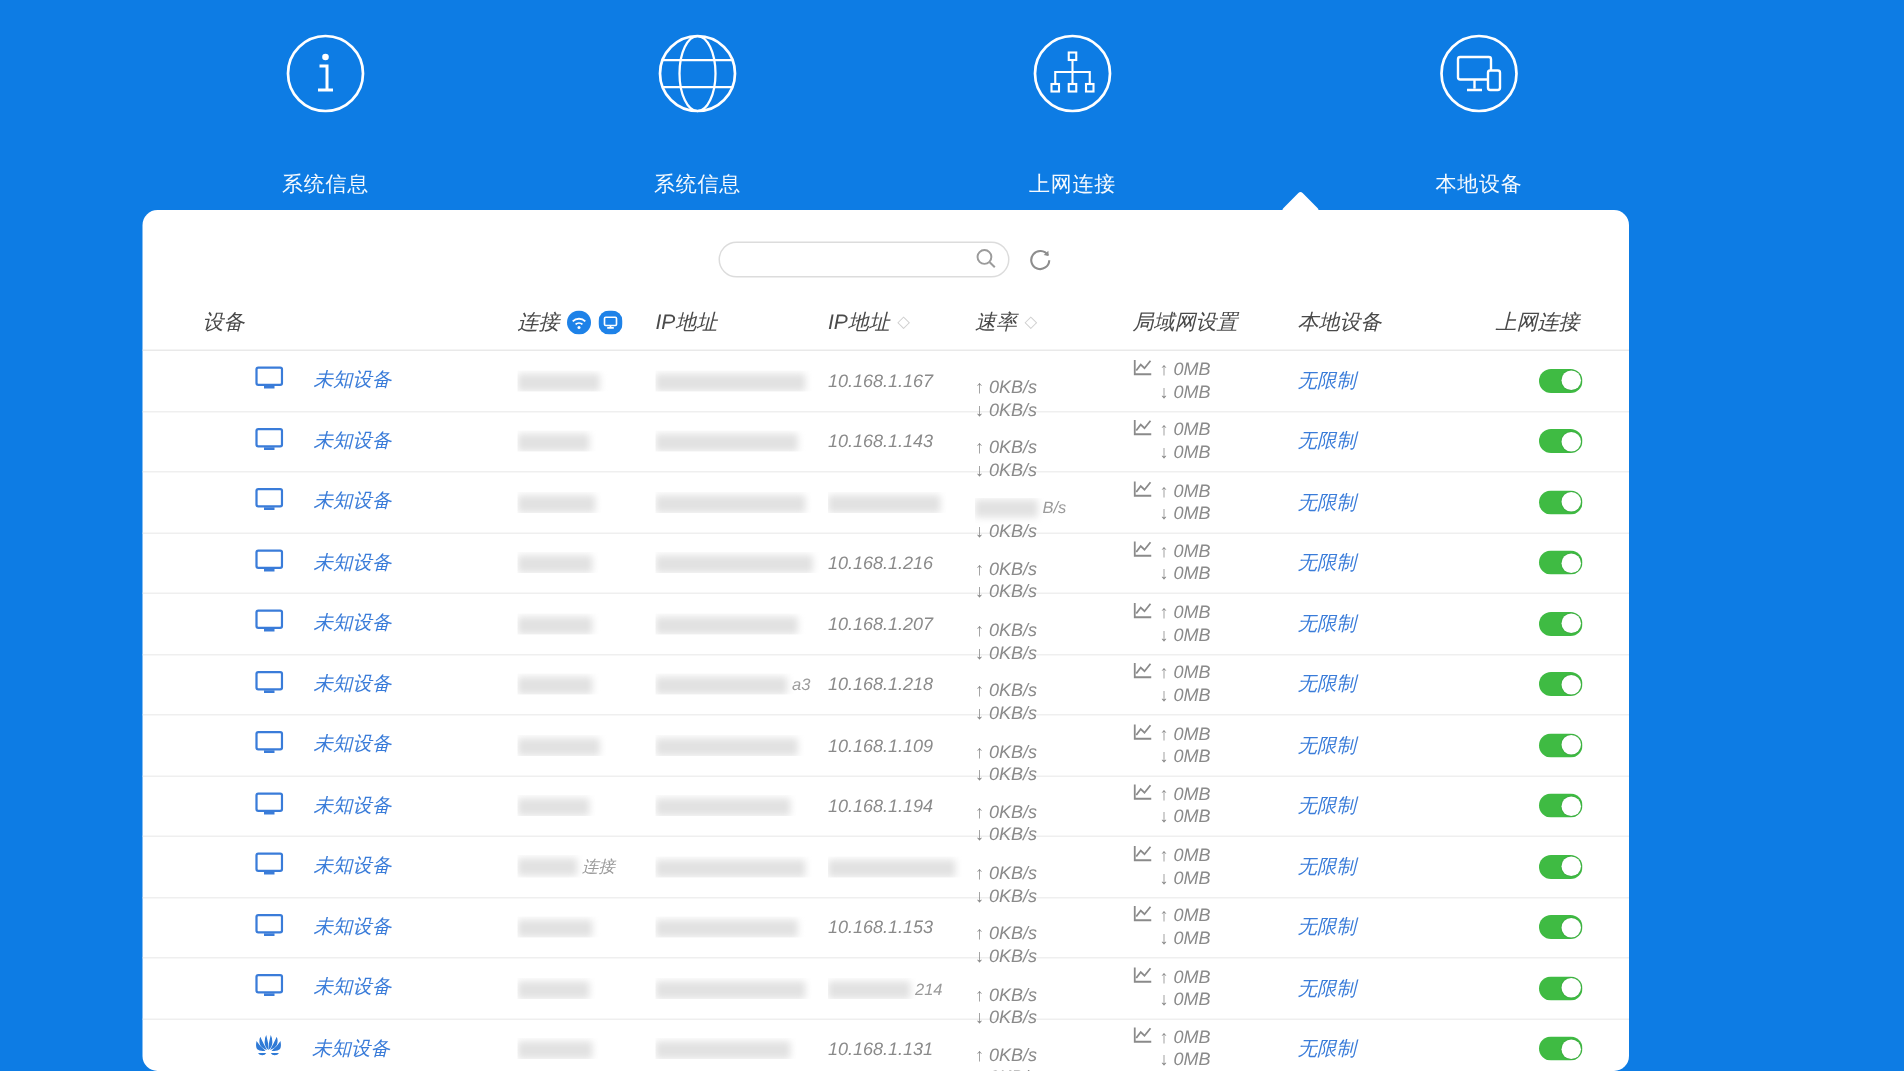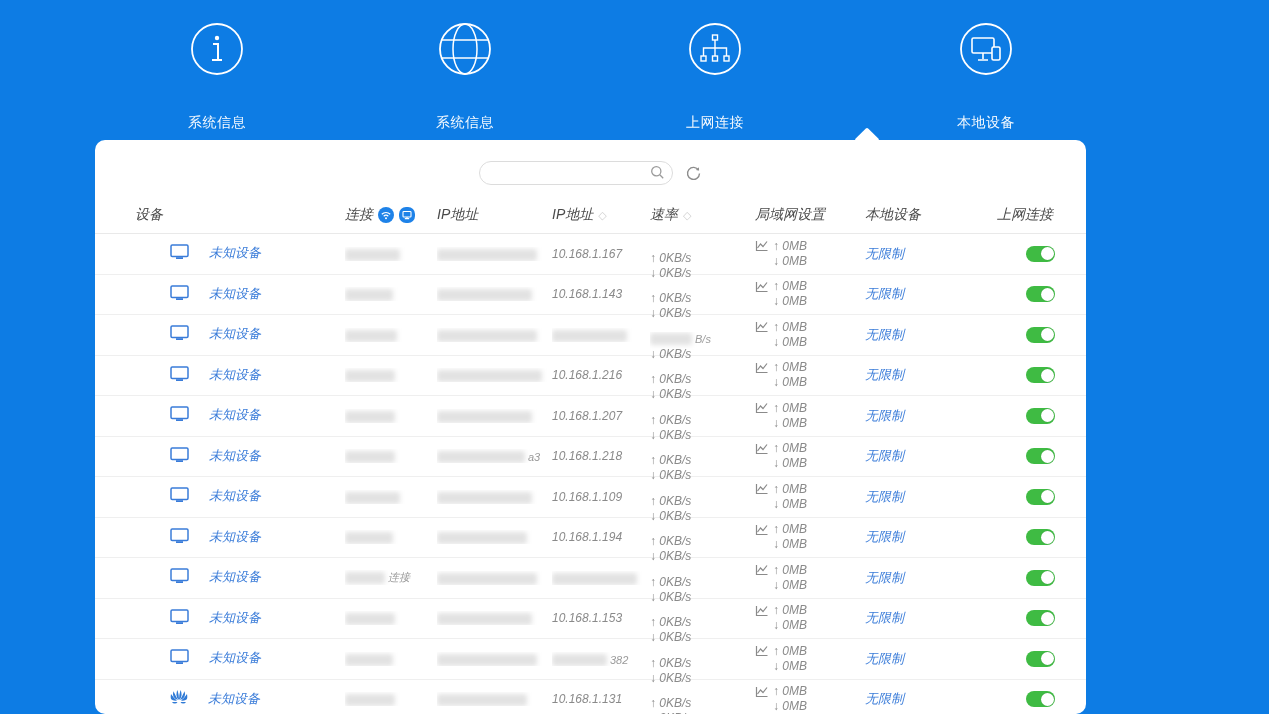--- a/index.html
+++ b/index.html
@@ -27,21 +27,21 @@
   .thead .hcell{display:flex;align-items:center;gap:5px;}
   .thead .right{justify-content:center;}
   .sort{color:#cfcfcf;font-size:11px;line-height:1;}
   .hicon{display:inline-block;vertical-align:middle;}
   .row{height:39.5px;border-bottom:1px solid #efefef;font-size:12px;color:#8a8a8a;}
   .device-cell{display:flex;align-items:flex-start;gap:20px;margin-left:35px;}
   .dev-name,.limit-link{font-size:13px;color:#3a7cd9;text-decoration:none;cursor:pointer;}
   .blur{display:inline-block;height:12px;background:#e2e2e2;border-radius:2px;filter:blur(2.5px);vertical-align:middle;}
   .frag{font-size:11px;color:#9a9a9a;margin-left:3px;vertical-align:middle;}
   .two-line{line-height:15px;margin-top:24px;}
-  .traffic-cell .l1{display:flex;align-items:center;gap:4px;line-height:15px;}
+  .traffic-cell .l1{display:flex;align-items:flex-start;gap:4px;line-height:15px;}
   .traffic-cell .l2{padding-left:18px;line-height:15px;}
   .toggle-cell{display:flex;justify-content:flex-end;}
   .toggle{width:29px;height:16px;background:#3fbb43;border-radius:9px;position:relative;display:inline-block;cursor:pointer;}
   .toggle .knob{position:absolute;right:1.5px;top:1.5px;width:13px;height:13px;background:#fff;border-radius:50%;box-shadow:0 0 1px rgba(0,0,0,.25);}
   .cell{overflow:hidden;white-space:nowrap;}
 </style>
 </head>
 <body>
 
 <div class="nav-item" style="left:217px;">
@@ -479,21 +479,21 @@
   <div class="grid row">
     <div class="cell device-cell">
       <span class="dev-icon"><svg width="19" height="16" viewBox="0 0 19 16">
               <rect x="1" y="1" width="17" height="11.5" rx="1.2" fill="none" stroke="#3a7cd9" stroke-width="1.5"></rect>
               <rect x="6" y="13.2" width="7" height="1.8" fill="#3a7cd9"></rect>
             </svg></span>
       <a class="dev-name">未知设备</a>
     </div>
     <div class="cell conn-cell"><span class="blur" style="width: 48px;"></span></div>
     <div class="cell mac-cell"><span class="blur" style="width: 100px;"></span></div>
-    <div class="cell ip-cell"><span class="blur" style="width: 55px;"></span><span class="frag">382</span></div>
+    <div class="cell ip-cell"><span class="blur" style="width: 55px;"></span><span class="frag">214</span></div>
     <div class="cell speed-cell two-line">
       <div class="su">↑ 0KB/s</div>
           <div class="sd">↓ 0KB/s</div>
     </div>
     <div class="cell traffic-cell">
       <div class="l1">
         <svg width="14" height="12" viewBox="0 0 14 12">
           <path d="M1.5 1 v9.5 h11" fill="none" stroke="#8a8a8a" stroke-width="1.2"></path>
           <path d="M2.5 8 l3 -4 2.5 2.5 4 -5" fill="none" stroke="#8a8a8a" stroke-width="1.2"></path>
         </svg>

